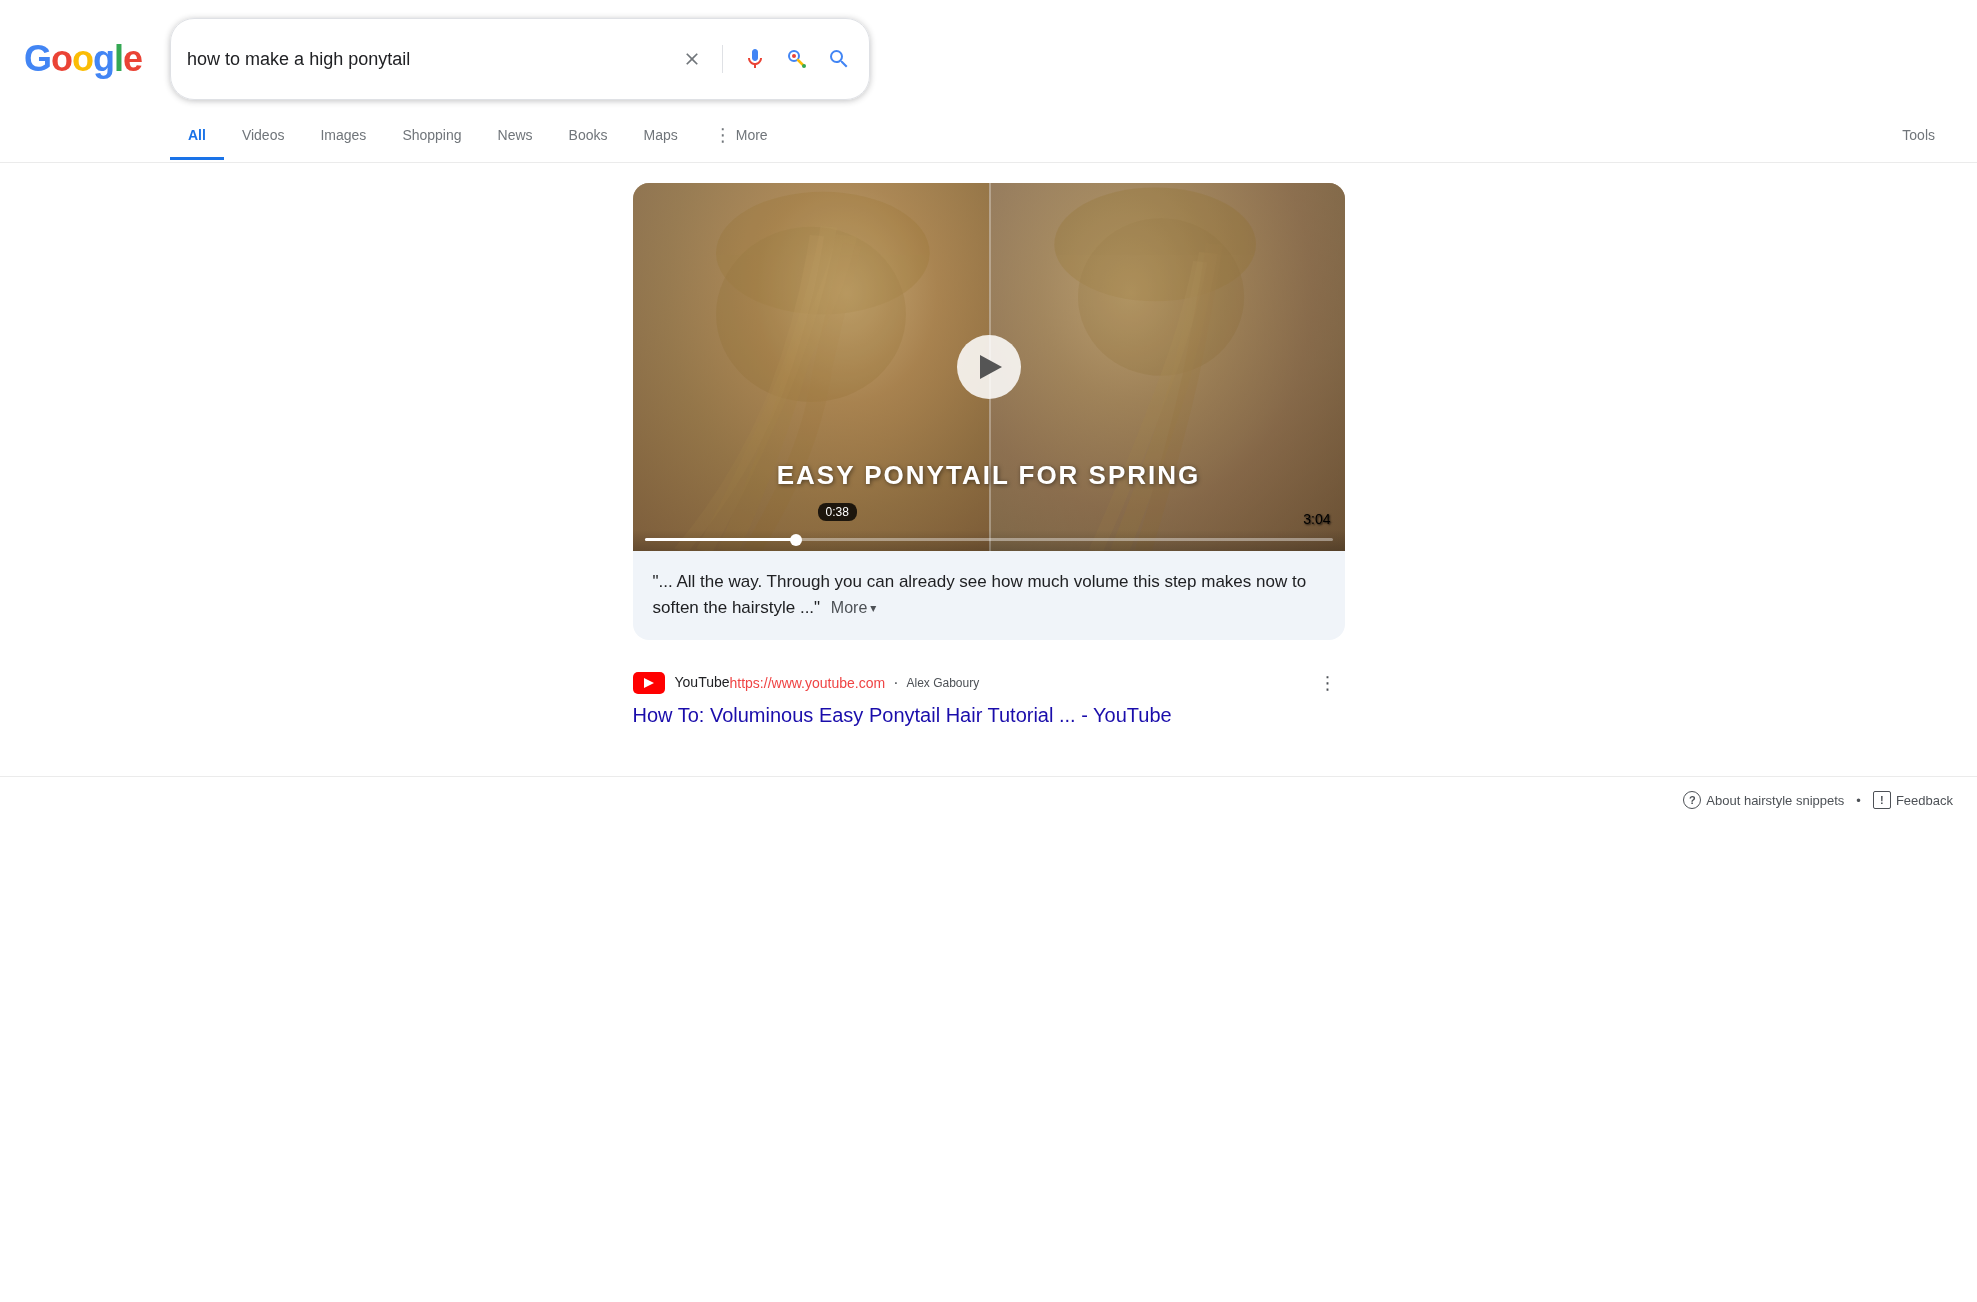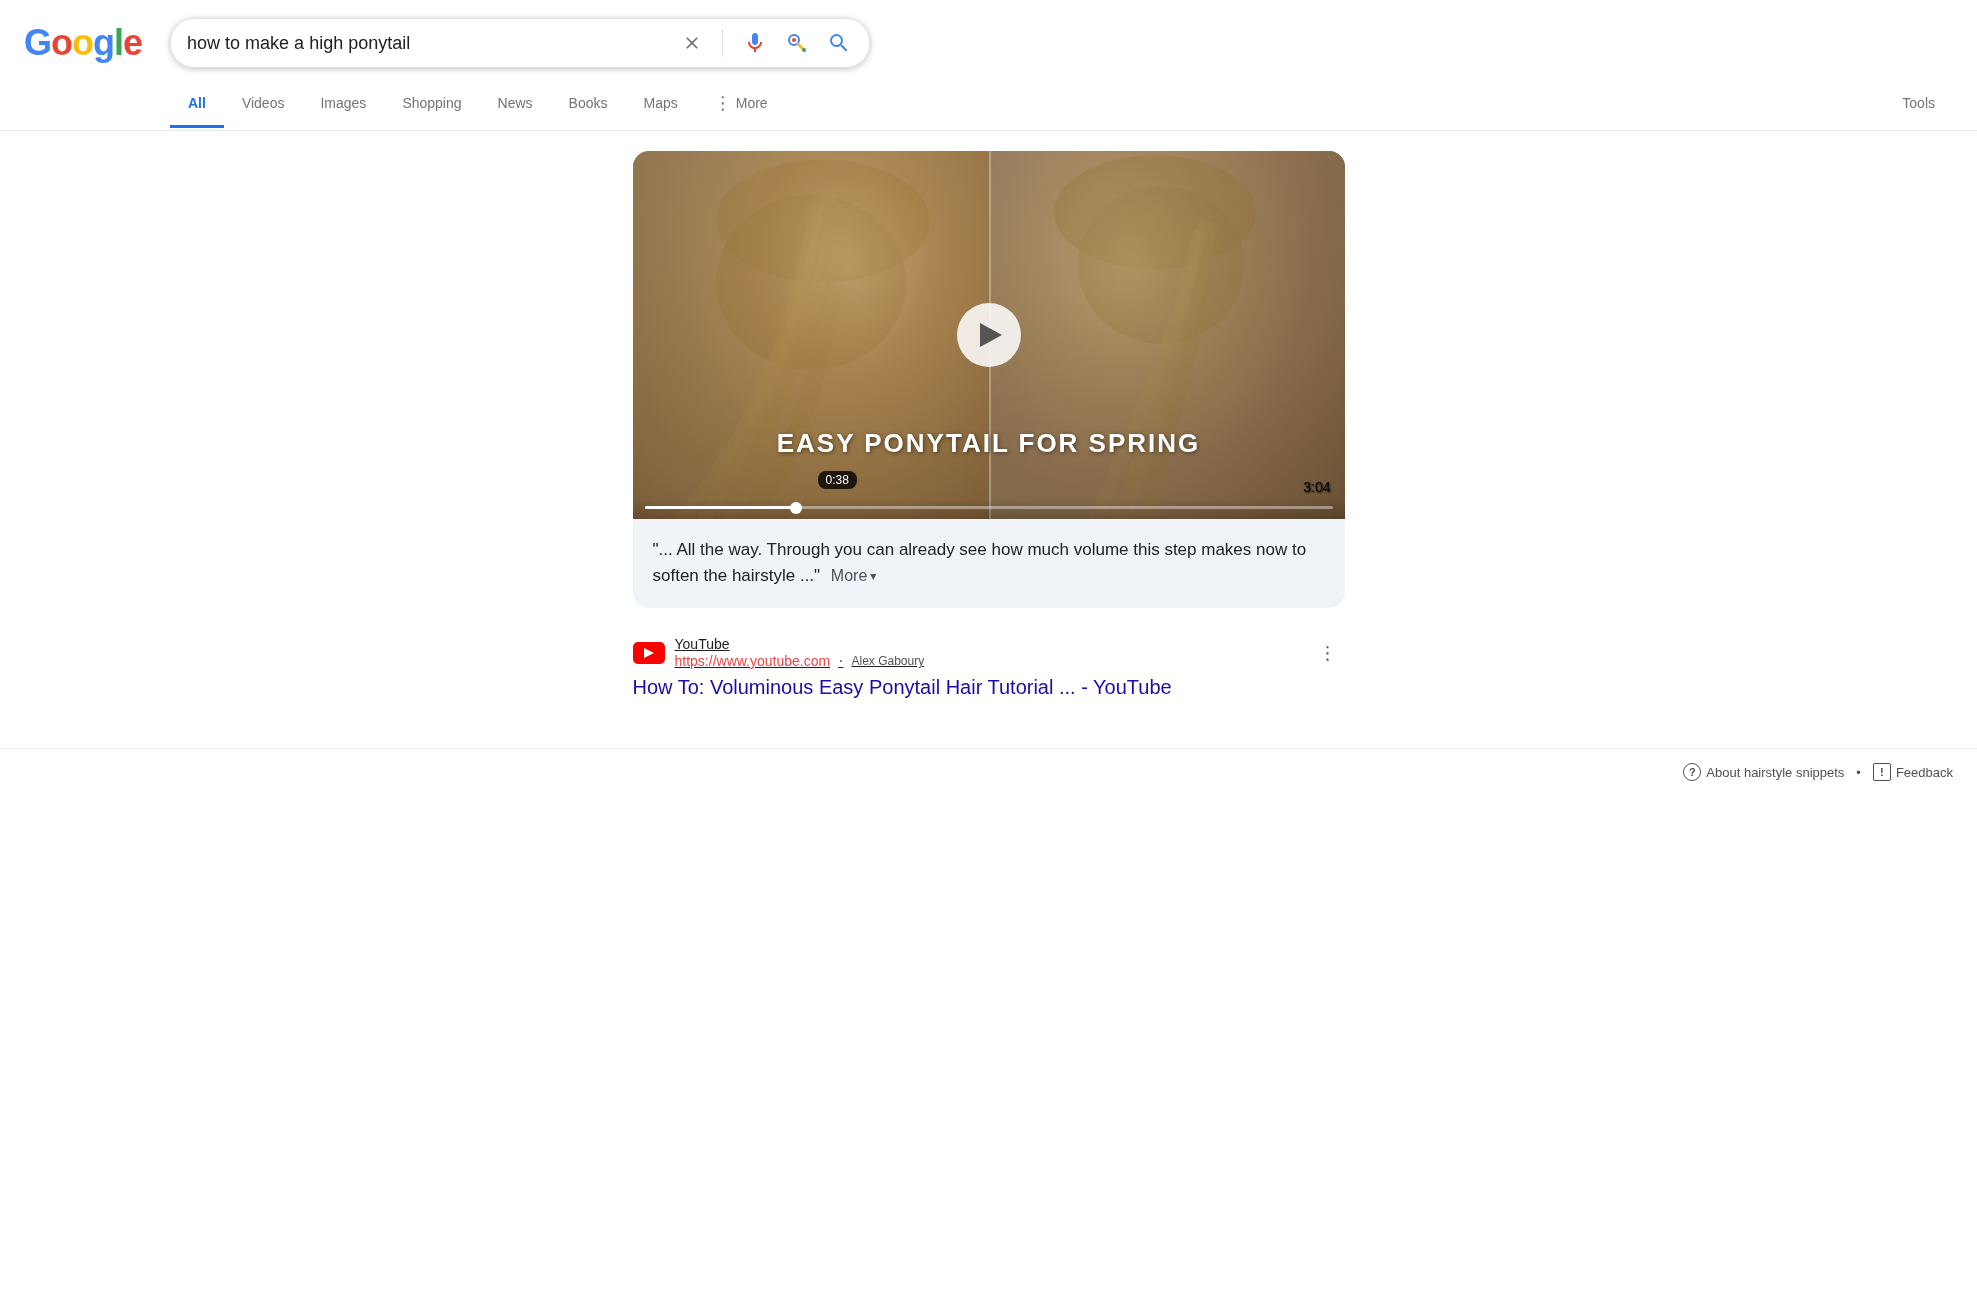--- a/index.html
+++ b/index.html
@@ -33,21 +33,21 @@
     .logo-o2 { color: #FBBC05; }
     .logo-g2 { color: #4285F4; }
     .logo-l { color: #34A853; }
     .logo-e { color: #EA4335; }
 
     .search-bar-wrap {
       display: flex;
       align-items: center;
       border: 1px solid #dfe1e5;
       border-radius: 24px;
-      padding: 10px 16px;
+      padding: 26px 16px;
       flex: 1;
       max-width: 700px;
       box-shadow: 0 1px 6px rgba(32,33,36,.28);
       gap: 10px;
     }
 
     .search-input {
       flex: 1;
       border: none;
       outline: none;
@@ -367,23 +367,22 @@
     .yt-play {
       width: 0;
       height: 0;
       border-style: solid;
       border-width: 5px 0 5px 10px;
       border-color: transparent transparent transparent white;
     }
 
     .source-info {
       display: flex;
-      flex-direction: column;
+      flex-direction: row;
       flex: 1;
-      text-decoration: underline;
     }
 
     .source-name {
       font-size: 14px;
       color: #202124;
       font-weight: 500;
     }
 
     .source-url-row {
       display: flex;

